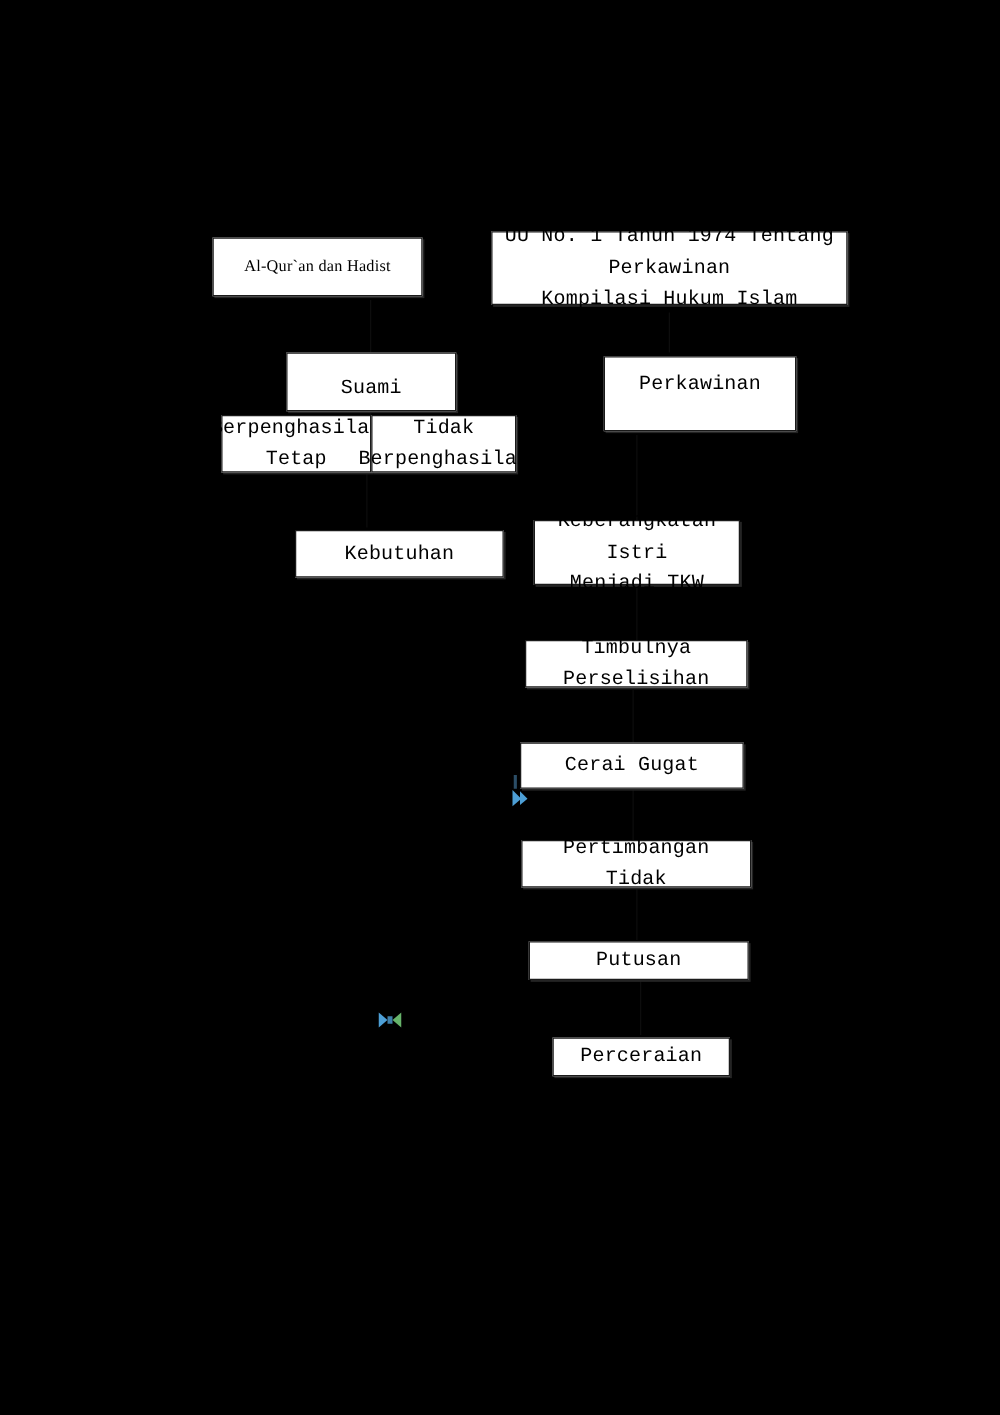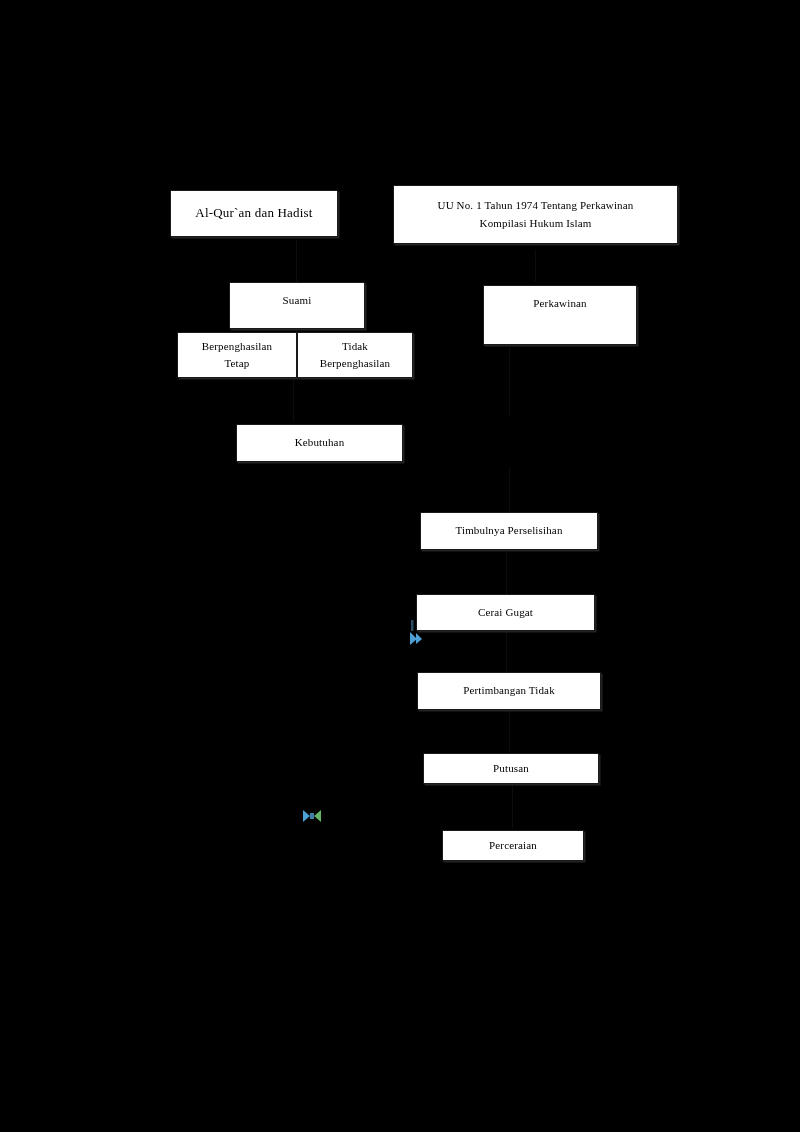--- a/index.html
+++ b/index.html
@@ -24,22 +24,22 @@
   .node {
     position: absolute;
     background: #ffffff;
     border: 1px solid #1a1a1a;
     box-sizing: border-box;
     display: flex;
     align-items: center;
     justify-content: center;
     text-align: center;
     color: #000000;
-    font-family: Liberation Serif, serif;
-    font-size: 11px;
+    font-family: Liberation Mono, monospace;
+    font-size: 16px;
     line-height: 1.55;
     letter-spacing: 0.15px;
     box-shadow: 1.5px 1.5px 0 rgba(40,40,40,0.9);
   }
   .node .txt {
     display: block;
     padding: 0 6px;
     white-space: pre-line;
   }
   .node.serif {
@@ -84,21 +84,21 @@
 
   <div class="node serif" style="left:170px; top:190px; width:168px; height:47px;">
     <span class="txt">Al-Qur`an dan Hadist</span>
   </div>
 
   <div class="node" style="left:393px; top:185px; width:285px; height:59px;">
     <span class="txt">UU No. 1 Tahun 1974 Tentang Perkawinan
 Kompilasi Hukum Islam</span>
   </div>
 
-  <div class="node align-top" style="left:229px; top:282px; width:136px; height:47px;">
+  <div class="node align-top" style="left:229px; top:282px; width:136px; height:47px;align-items:center;">
     <span class="txt">Suami</span>
   </div>
 
   <div class="node align-top" style="left:483px; top:285px; width:154px; height:60px;">
     <span class="txt">Perkawinan</span>
   </div>
 
   <div class="node" style="left:177px; top:332px; width:120px; height:46px;">
     <span class="txt">Berpenghasilan
 Tetap</span>
@@ -106,20 +106,24 @@
 
   <div class="node" style="left:297px; top:332px; width:116px; height:46px;">
     <span class="txt">Tidak
 Berpenghasilan</span>
   </div>
 
   <div class="node" style="left:210px; top:424px; width:167px; height:38px;margin-left:26px;">
     <span class="txt">Kebutuhan</span>
   </div>
 
+  <div class="node" style="left:427px; top:416px; width:165px; height:52px;">
+    <span class="txt">Keberangkatan Istri
+Menjadi TKW</span>
+  </div>
 
   <div class="node" style="left:420px; top:512px; width:178px; height:38px;">
     <span class="txt">Timbulnya Perselisihan</span>
   </div>
 
   <div class="node" style="left:416px; top:594px; width:179px; height:37px;">
     <span class="txt">Cerai Gugat</span>
   </div>
 
   <div class="node" style="left:417px; top:672px; width:184px; height:38px;">

